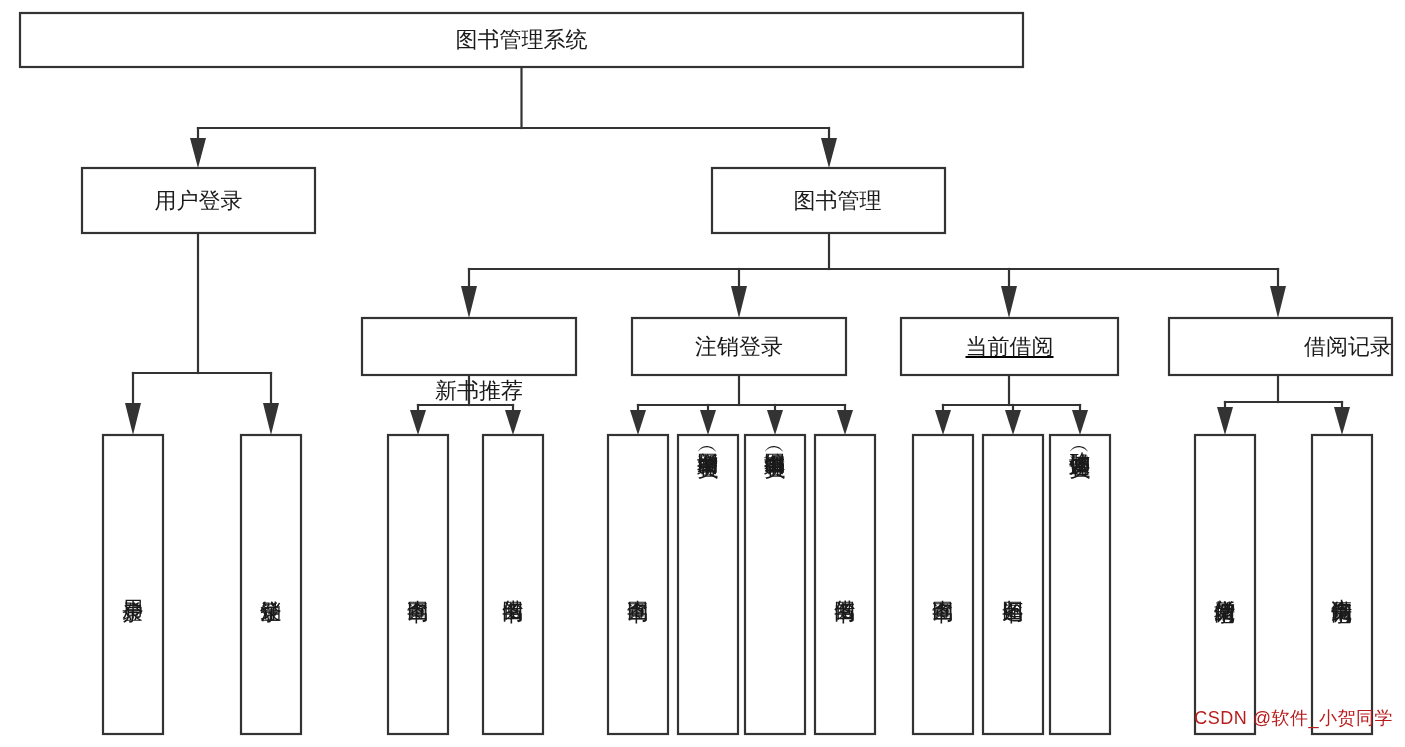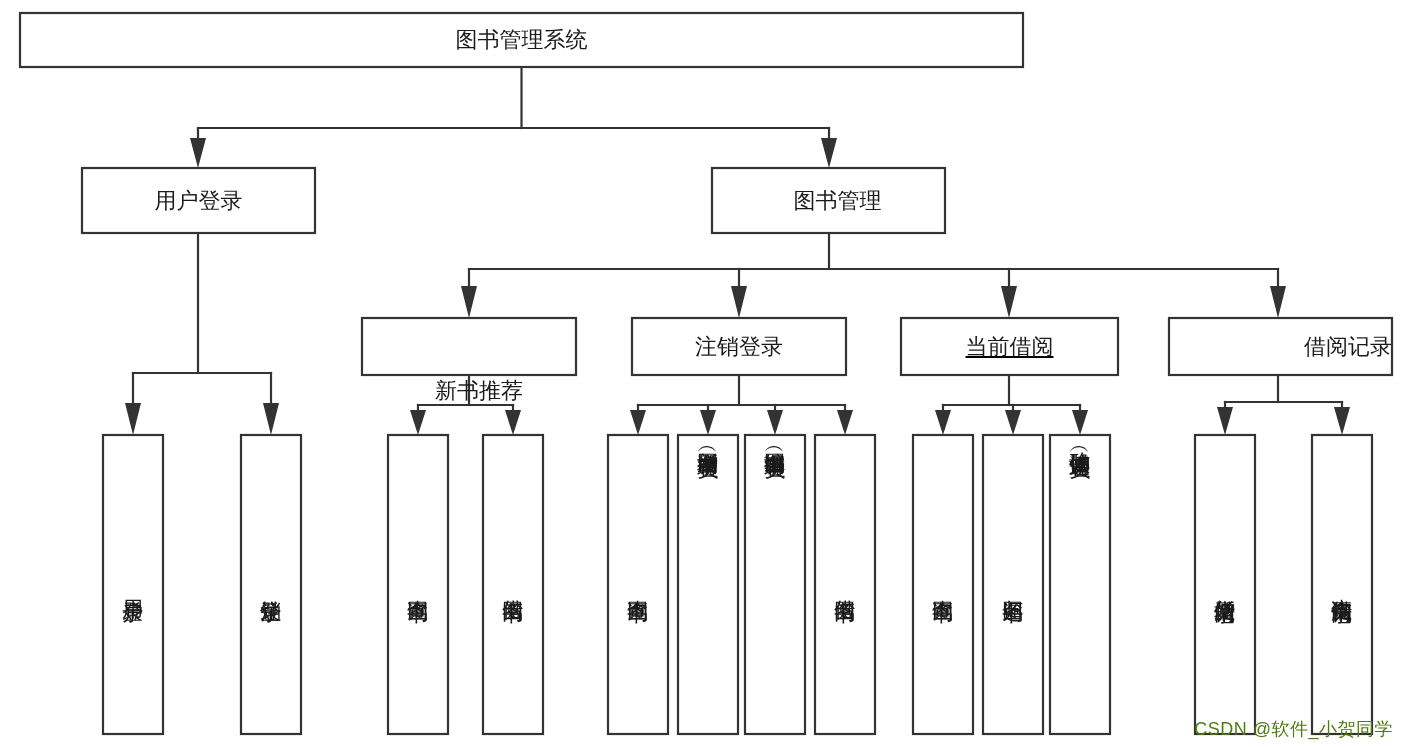--- a/index.html
+++ b/index.html
@@ -67,24 +67,24 @@
   }
   .hlabel-text {
     font-family: "Liberation Sans", "DejaVu Sans", sans-serif;
     font-size: 22px;
     color: #1a1a1a;
     white-space: nowrap;
   }
   #watermark {
     position: absolute;
     right: 12px;
-    bottom: 6px;
+    bottom: 17px;
     font-family: "Liberation Sans", "DejaVu Sans", sans-serif;
     font-size: 18px;
-    color: #4d7c0f;
+    color: #b91c1c;
     letter-spacing: 0.5px;
     pointer-events: none;
   }
 </style>
 </head>
 <body>
 
 <div id="diagram-root">
 
   <svg id="tree-svg" viewBox="0 0 1405 747">

